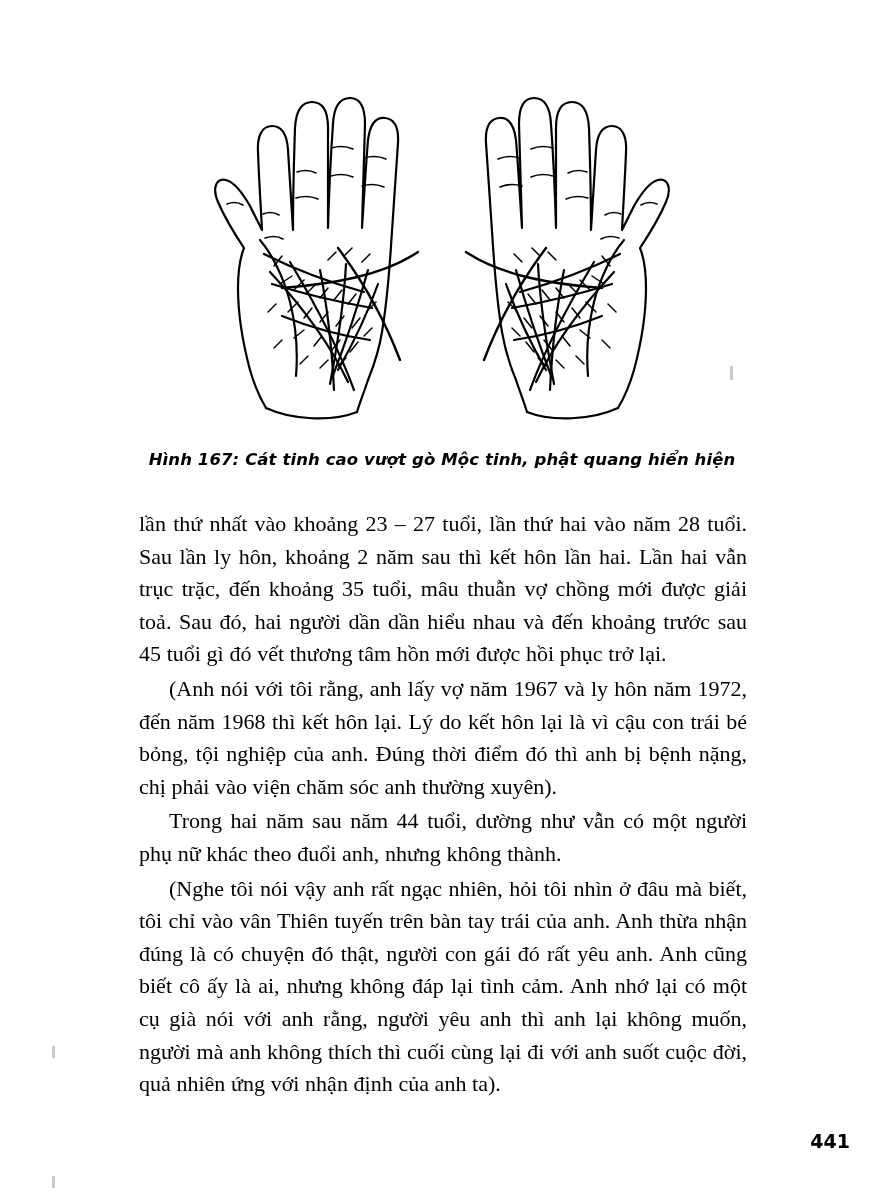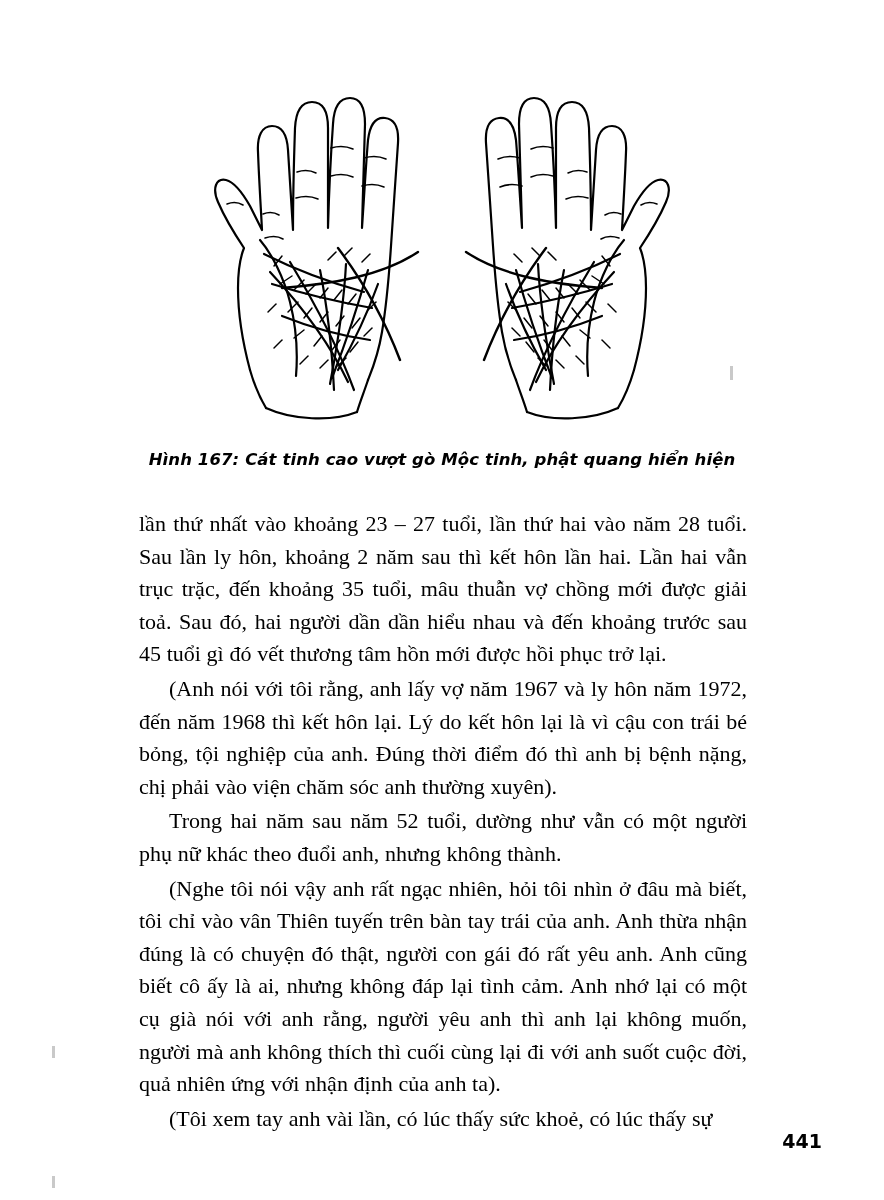--- a/index.html
+++ b/index.html
@@ -67,21 +67,21 @@
   .para.indent {
     text-indent: 30px;
   }
   .para + .para {
     margin-top: 2px;
   }
 
   
   .page-number {
     position: absolute;
-    right: 96px;
+    right: 68px;
     bottom: 48px;
     font-family: "DejaVu Sans", sans-serif;
     font-weight: bold;
     font-size: 19px;
   }
 
   
   .mark {
     position: absolute;
     width: 3px;
@@ -247,23 +247,22 @@
         <path d="M414,208 C390,240 368,278 352,320" stroke-width="2.4"></path>
       </g>
     </svg>
   </div>
 
   <div class="figure-caption">Hình 167: Cát tinh cao vượt gò Mộc tinh, phật quang hiển hiện</div>
 
   <div class="body-text">
     <p class="para">lần thứ nhất vào khoảng 23 – 27 tuổi, lần thứ hai vào năm 28 tuổi. Sau lần ly hôn, khoảng 2 năm sau thì kết hôn lần hai. Lần hai vẫn trục trặc, đến khoảng 35 tuổi, mâu thuẫn vợ chồng mới được giải toả. Sau đó, hai người dần dần hiểu nhau và đến khoảng trước sau 45 tuổi gì đó vết thương tâm hồn mới được hồi phục trở lại.</p>
     <p class="para indent">(Anh nói với tôi rằng, anh lấy vợ năm 1967 và ly hôn năm 1972, đến năm 1968 thì kết hôn lại. Lý do kết hôn lại là vì cậu con trái bé bỏng, tội nghiệp của anh. Đúng thời điểm đó thì anh bị bệnh nặng, chị phải vào viện chăm sóc anh thường xuyên).</p>
-    <p class="para indent">Trong hai năm sau năm 52 tuổi, dường như vẫn có một người phụ nữ khác theo đuổi anh, nhưng không thành.</p>
+    <p class="para indent">Trong hai năm sau năm 44 tuổi, dường như vẫn có một người phụ nữ khác theo đuổi anh, nhưng không thành.</p>
     <p class="para indent">(Nghe tôi nói vậy anh rất ngạc nhiên, hỏi tôi nhìn ở đâu mà biết, tôi chỉ vào vân Thiên tuyến trên bàn tay trái của anh. Anh thừa nhận đúng là có chuyện đó thật, người con gái đó rất yêu anh. Anh cũng biết cô ấy là ai, nhưng không đáp lại tình cảm. Anh nhớ lại có một cụ già nói với anh rằng, người yêu anh thì anh lại không muốn, người mà anh không thích thì cuối cùng lại đi với anh suốt cuộc đời, quả nhiên ứng với nhận định của anh ta).</p>
-    <p class="para indent">(Tôi xem tay anh vài lần, có lúc thấy sức khoẻ, có lúc thấy sự</p>
   </div>
 
   <div class="page-number">441</div>
 
   <div class="mark m1"></div>
   <div class="mark m2"></div>
   <div class="mark m3"></div>
 
 </div>
 

